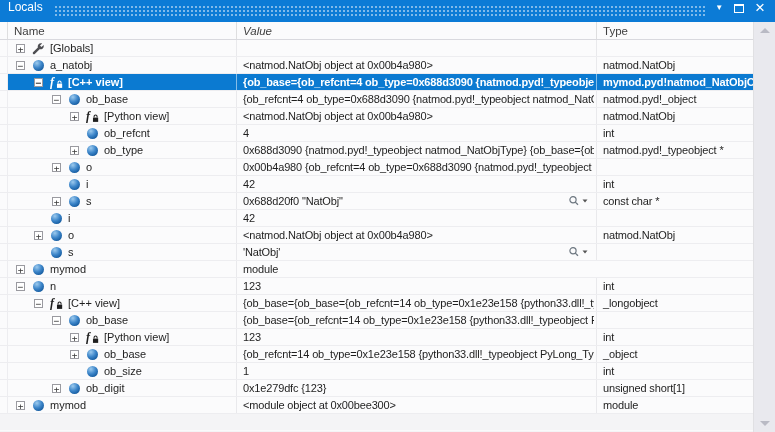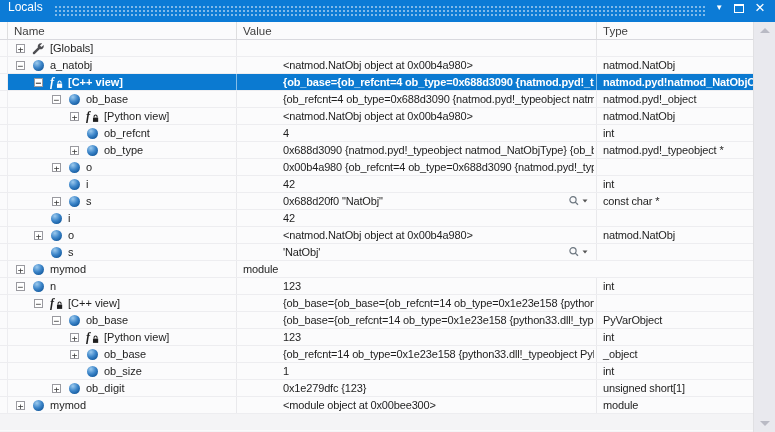--- a/index.html
+++ b/index.html
@@ -29,32 +29,32 @@
   
   .body{flex:1;display:flex;min-height:0;}
   .content{width:753px;flex:none;display:flex;flex-direction:column;min-height:0;}
   
   .header{height:18px;flex:none;display:flex;font-size:11.5px;color:#404040;
     background:#fbfbfc;border-bottom:1px solid #d9d9de;}
   .header .hcell{display:flex;align-items:center;padding-left:6px;border-right:1px solid #dededf;
     white-space:nowrap;overflow:hidden;}
   .h-gutter{width:8px;flex:none;border-right:1px solid #e2e2e6;}
   .h-name{width:229px;flex:none;}
-  .h-value{width:360px;flex:none;}
+  .h-value{width:360px;flex:none;font-style:italic;}
   .h-type{flex:1;border-right:none !important;}
   
   .grid-body{flex:none;}
   .grid-row{display:flex;height:17px;font-size:11px;color:#1e1e1e;background:#fbfbfc;
     border-bottom:1px solid #ededf0;}
   .gutter{width:8px;flex:none;border-right:1px solid #ededf0;}
   .cell{display:flex;align-items:center;white-space:nowrap;overflow:hidden;}
   .name-cell{width:229px;flex:none;border-right:1px solid #e9e9ec;}
   .value-cell{width:360px;flex:none;border-right:1px solid #e9e9ec;padding:0 2px 0 6px;letter-spacing:-0.15px;}
   .type-cell{flex:1;padding-left:6px;letter-spacing:-0.15px;}
-  .val-text{flex:1 1 auto;overflow:hidden;white-space:nowrap;margin-left:40px;}
+  .val-text{flex:1 1 auto;overflow:hidden;white-space:nowrap;}
   .indent{flex:none;height:1px;}
   .expander{
     flex:none;width:9px;height:9px;border:1px solid #9a9aa0;background:#fff;
     color:#3a3a3a;font-size:9.5px;line-height:7px;text-align:center;margin-right:7px;
     font-family:"DejaVu Sans Mono",monospace;
   }
   .row-icon{flex:none;width:13px;height:13px;margin-right:5px;display:inline-flex;
     align-items:center;justify-content:center;}
   .icon-field{width:11px;height:11px;margin:1px 6px 1px 1px;border-radius:50%;
     background:radial-gradient(circle at 35% 28%, #9ccaee 0%, #3c85c9 45%, #145a9e 80%, #0d4a85 100%);}
@@ -150,21 +150,21 @@
           <rect x="7.5" y="8.2" width="5.6" height="4.6" fill="currentColor"></rect>
           <path d="M8.7 8.2V7a1.6 1.6 0 0 1 3.2 0v1.2" stroke="currentColor" stroke-width="1.1" fill="none"></path>
         </svg>
       </span>
       <span>[C++ view]</span>
     </div>
     <div class="cell value-cell">
       <span class="val-text">{ob_base={ob_refcnt=4 ob_type=0x688d3090 {natmod.pyd!_typeobject natm</span>
 
     </div>
-    <div class="cell type-cell">natmod.pyd!natmod_NatObjO</div>
+    <div class="cell type-cell">mymod.pyd!natmod_NatObjO</div>
   </div>
           <div class="grid-row">
     <div class="gutter"></div>
     <div class="cell name-cell">
       <span class="indent" style="width: 44px;"></span>
       <span class="expander">−</span>
 
       <span class="row-icon icon-field"></span>
 
       <span>ob_base</span>
@@ -375,36 +375,36 @@
           <rect x="7.5" y="8.2" width="5.6" height="4.6" fill="currentColor"></rect>
           <path d="M8.7 8.2V7a1.6 1.6 0 0 1 3.2 0v1.2" stroke="currentColor" stroke-width="1.1" fill="none"></path>
         </svg>
       </span>
       <span>[C++ view]</span>
     </div>
     <div class="cell value-cell">
       <span class="val-text">{ob_base={ob_base={ob_refcnt=14 ob_type=0x1e23e158 {python33.dll!_type</span>
 
     </div>
+    <div class="cell type-cell">_longobject</div>
   </div>
           <div class="grid-row">
     <div class="gutter"></div>
     <div class="cell name-cell">
       <span class="indent" style="width: 44px;"></span>
       <span class="expander">−</span>
 
       <span class="row-icon icon-field"></span>
 
       <span>ob_base</span>
     </div>
     <div class="cell value-cell">
       <span class="val-text">{ob_base={ob_refcnt=14 ob_type=0x1e23e158 {python33.dll!_typeobject PyL</span>
 
     </div>
-    <div class="cell type-cell">PyVarObject</div>
   </div>
           <div class="grid-row">
     <div class="gutter"></div>
     <div class="cell name-cell">
       <span class="indent" style="width: 62px;"></span>
       <span class="expander">+</span>
 
       <span class="row-icon">
         <svg width="13" height="13" viewBox="0 0 14 14">
           <text x="0" y="11" font-size="13" font-style="italic" font-weight="bold" font-family="Liberation Serif, serif" fill="currentColor">f</text>

